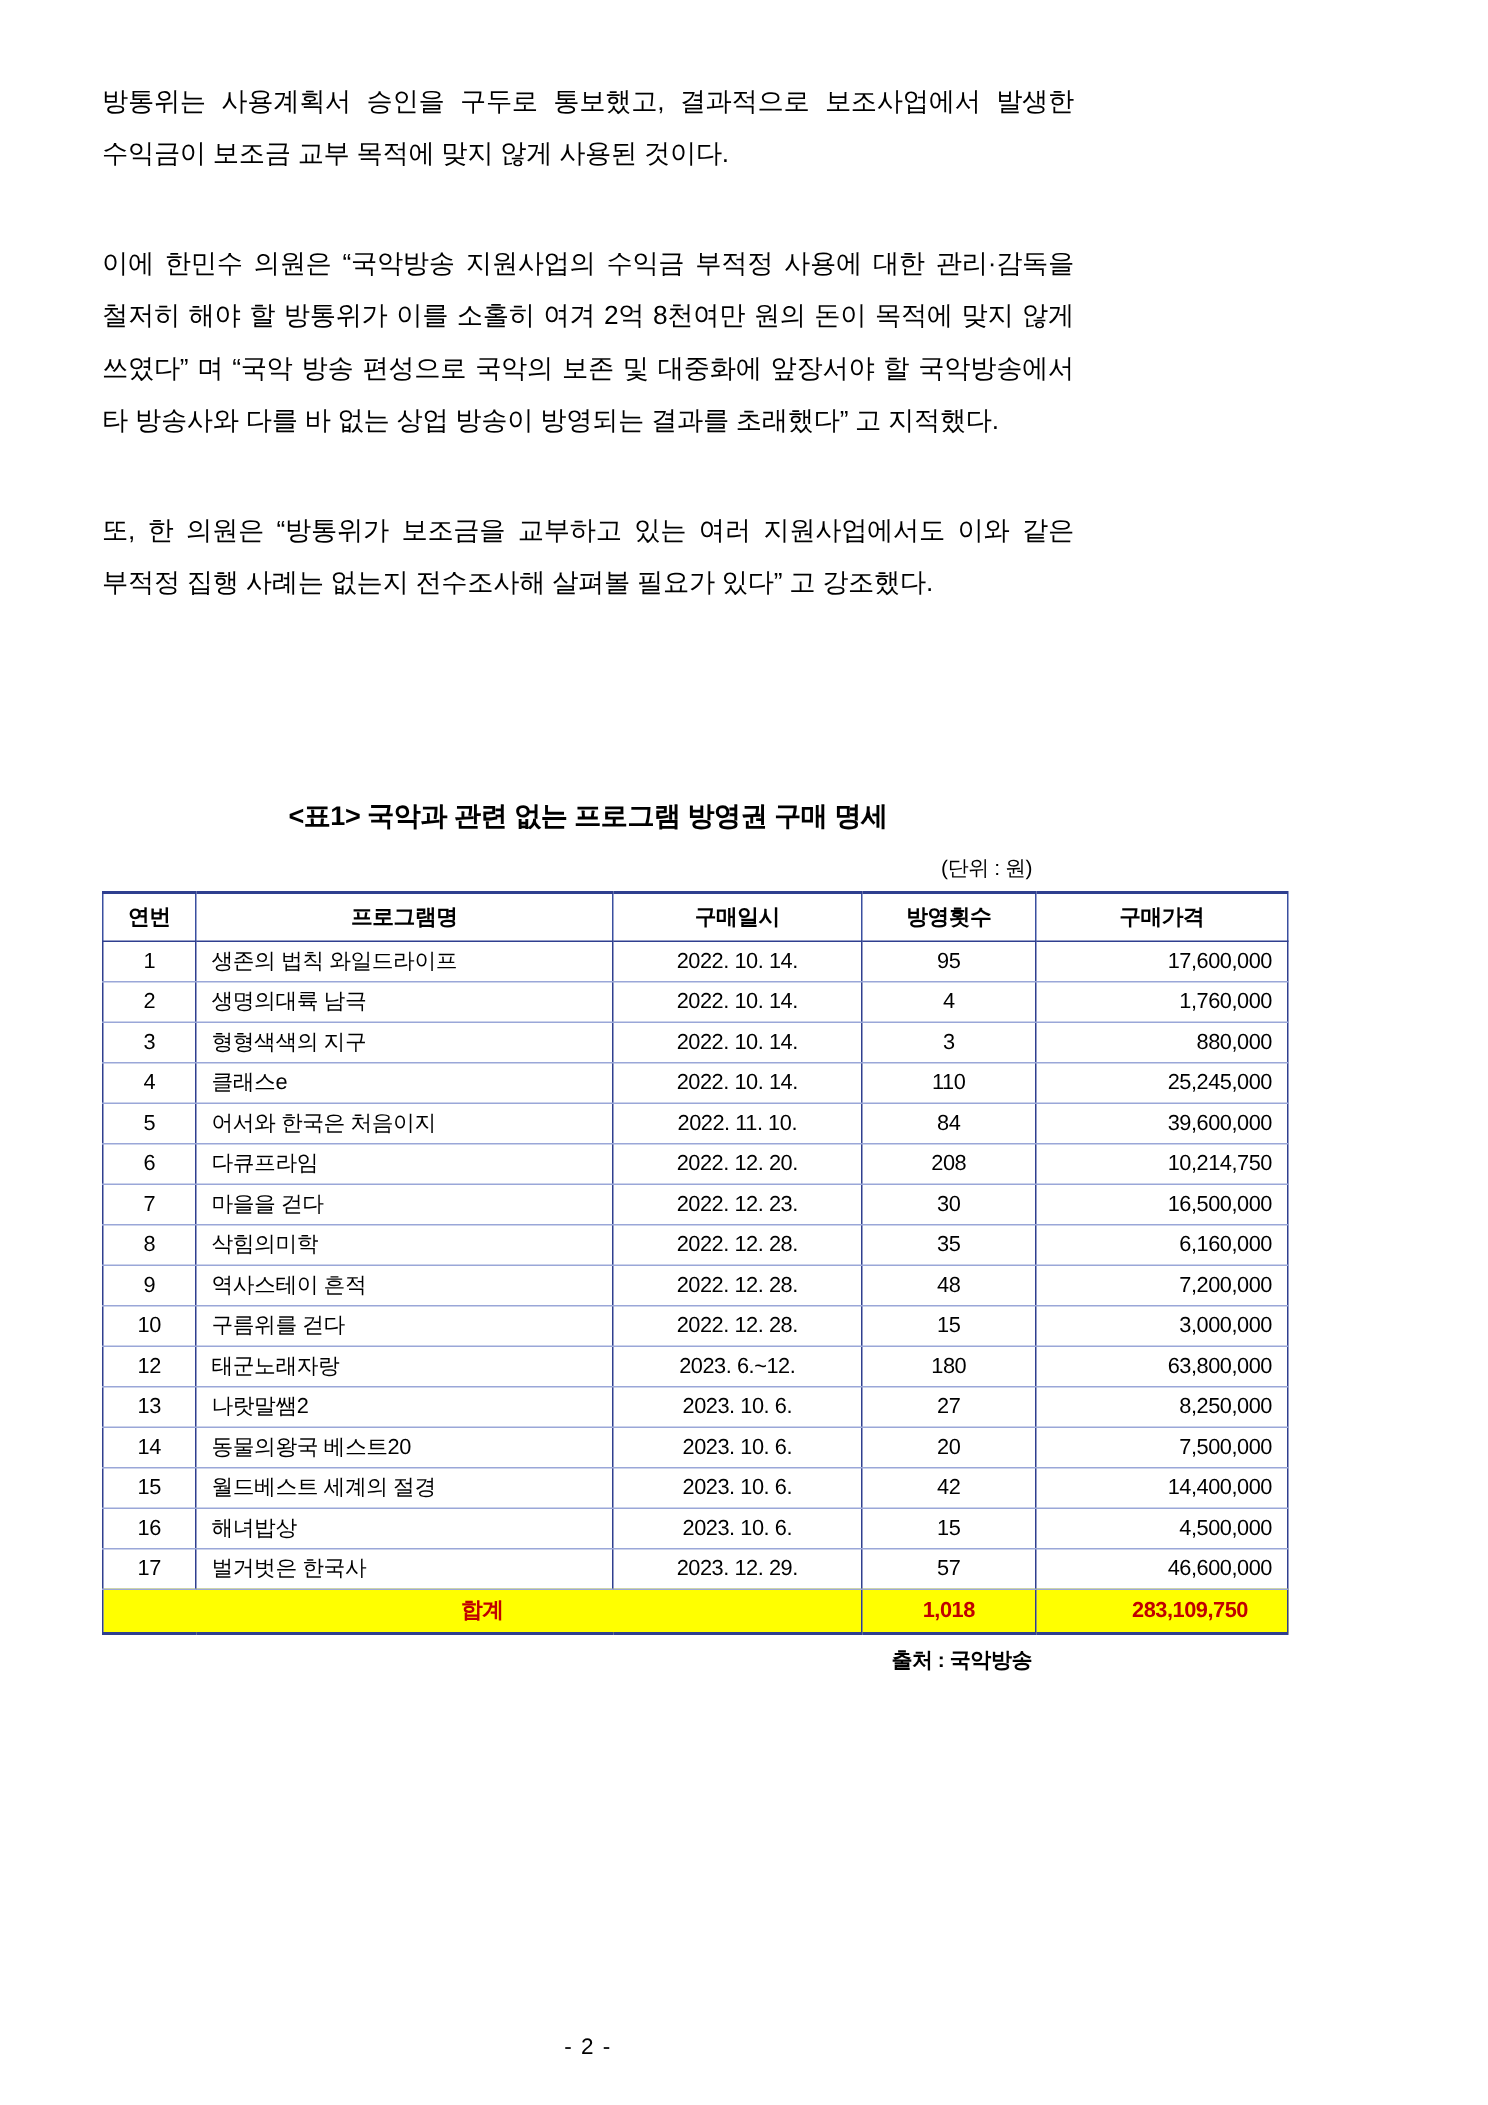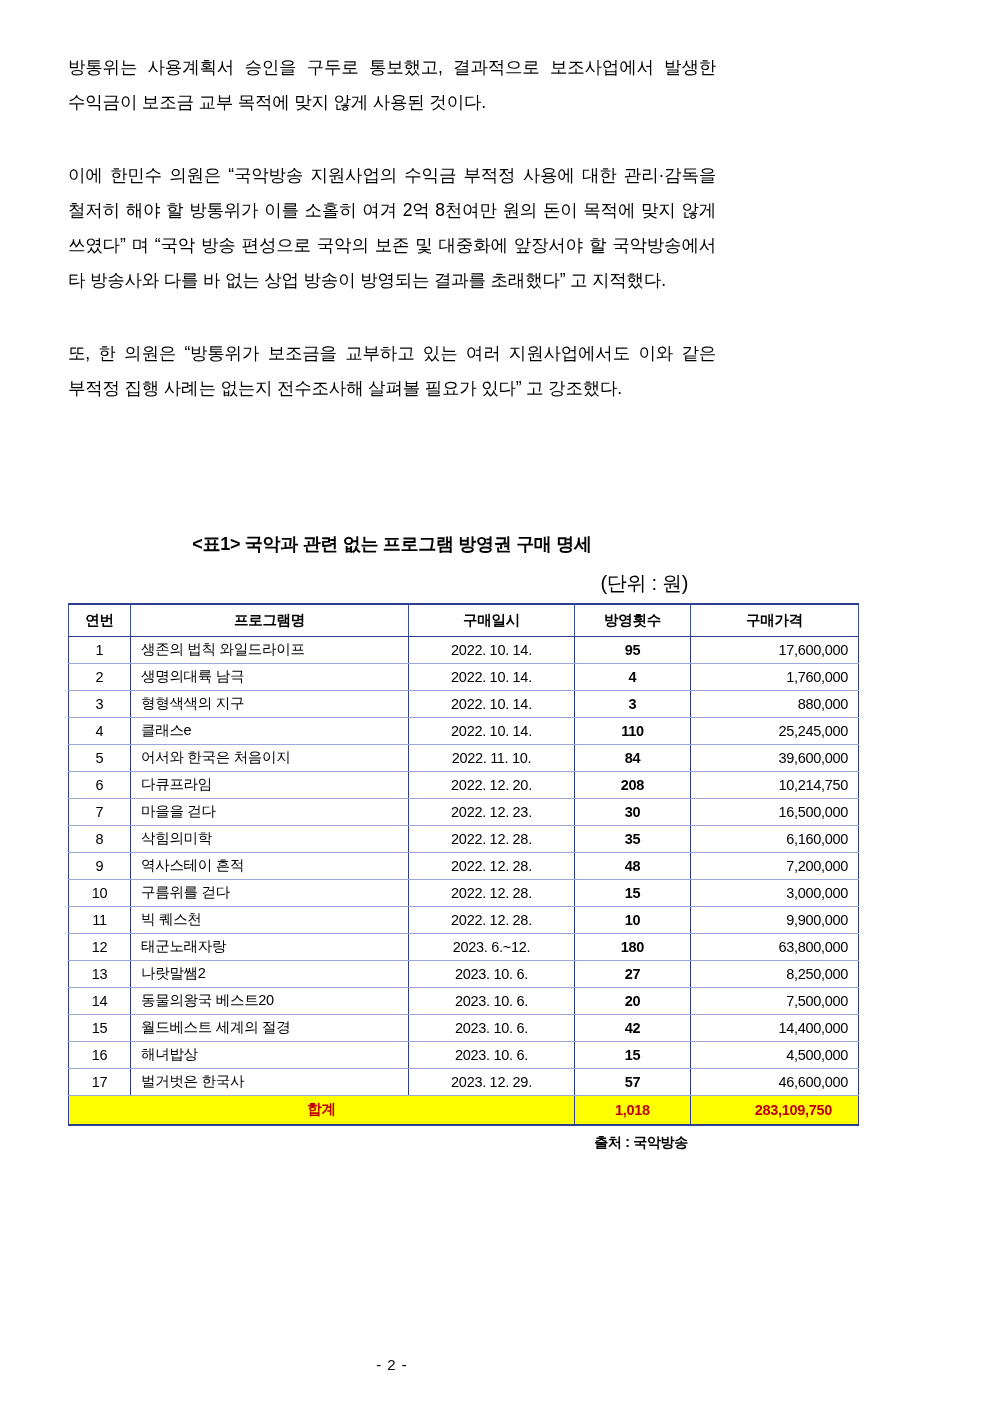--- a/index.html
+++ b/index.html
@@ -35,21 +35,21 @@
 
   .table-title {
     text-align: center;
     font-size: 18px;
     font-weight: bold;
     letter-spacing: -0.3px;
     margin: 0 0 14px 0;
   }
   .unit-line {
     text-align: right;
-    font-size: 20px;
+    font-size: 14px;
     letter-spacing: -0.3px;
     margin: 0 28px 6px 0;
   }
   table.detail {
     border-collapse: collapse;
     width: 790px;
     margin: 0 auto;
     table-layout: fixed;
   }
   table.detail th, table.detail td {
@@ -78,21 +78,20 @@
     border-right: 1.6px solid #2f3f8f;
   }
   table.detail tbody tr td.c-name {
     border-right: 1.6px solid #2f3f8f;
   }
   table.detail tbody tr td.c-date {
     border-right: 1.6px solid #2f3f8f;
   }
   table.detail tbody tr td.c-count {
     border-right: 1.6px solid #2f3f8f;
-    font-weight: bold;
   }
   table.detail tbody tr td.c-price {
     border-right: 1.6px solid #2f3f8f;
   }
   .c-no { width: 62px; text-align: center; }
   .c-name { width: 278px; text-align: left; padding-left: 10px !important; }
   .c-date { width: 166px; text-align: center; }
   .c-count { width: 116px; text-align: center; }
   .c-price { width: 168px; text-align: right; padding-right: 10px !important; }
 
@@ -233,27 +232,20 @@
         <td class="c-price">7,200,000</td>
       </tr>
       <tr>
         <td class="c-no">10</td>
         <td class="c-name">구름위를 걷다</td>
         <td class="c-date">2022. 12. 28.</td>
         <td class="c-count">15</td>
         <td class="c-price">3,000,000</td>
       </tr>
       <tr>
-        <td class="c-no">11</td>
-        <td class="c-name">빅 퀘스천</td>
-        <td class="c-date">2022. 12. 28.</td>
-        <td class="c-count">10</td>
-        <td class="c-price">9,900,000</td>
-      </tr>
-      <tr>
         <td class="c-no">12</td>
         <td class="c-name">태군노래자랑</td>
         <td class="c-date">2023. 6.~12.</td>
         <td class="c-count">180</td>
         <td class="c-price">63,800,000</td>
       </tr>
       <tr>
         <td class="c-no">13</td>
         <td class="c-name">나랏말쌤2</td>
         <td class="c-date">2023. 10. 6.</td>

